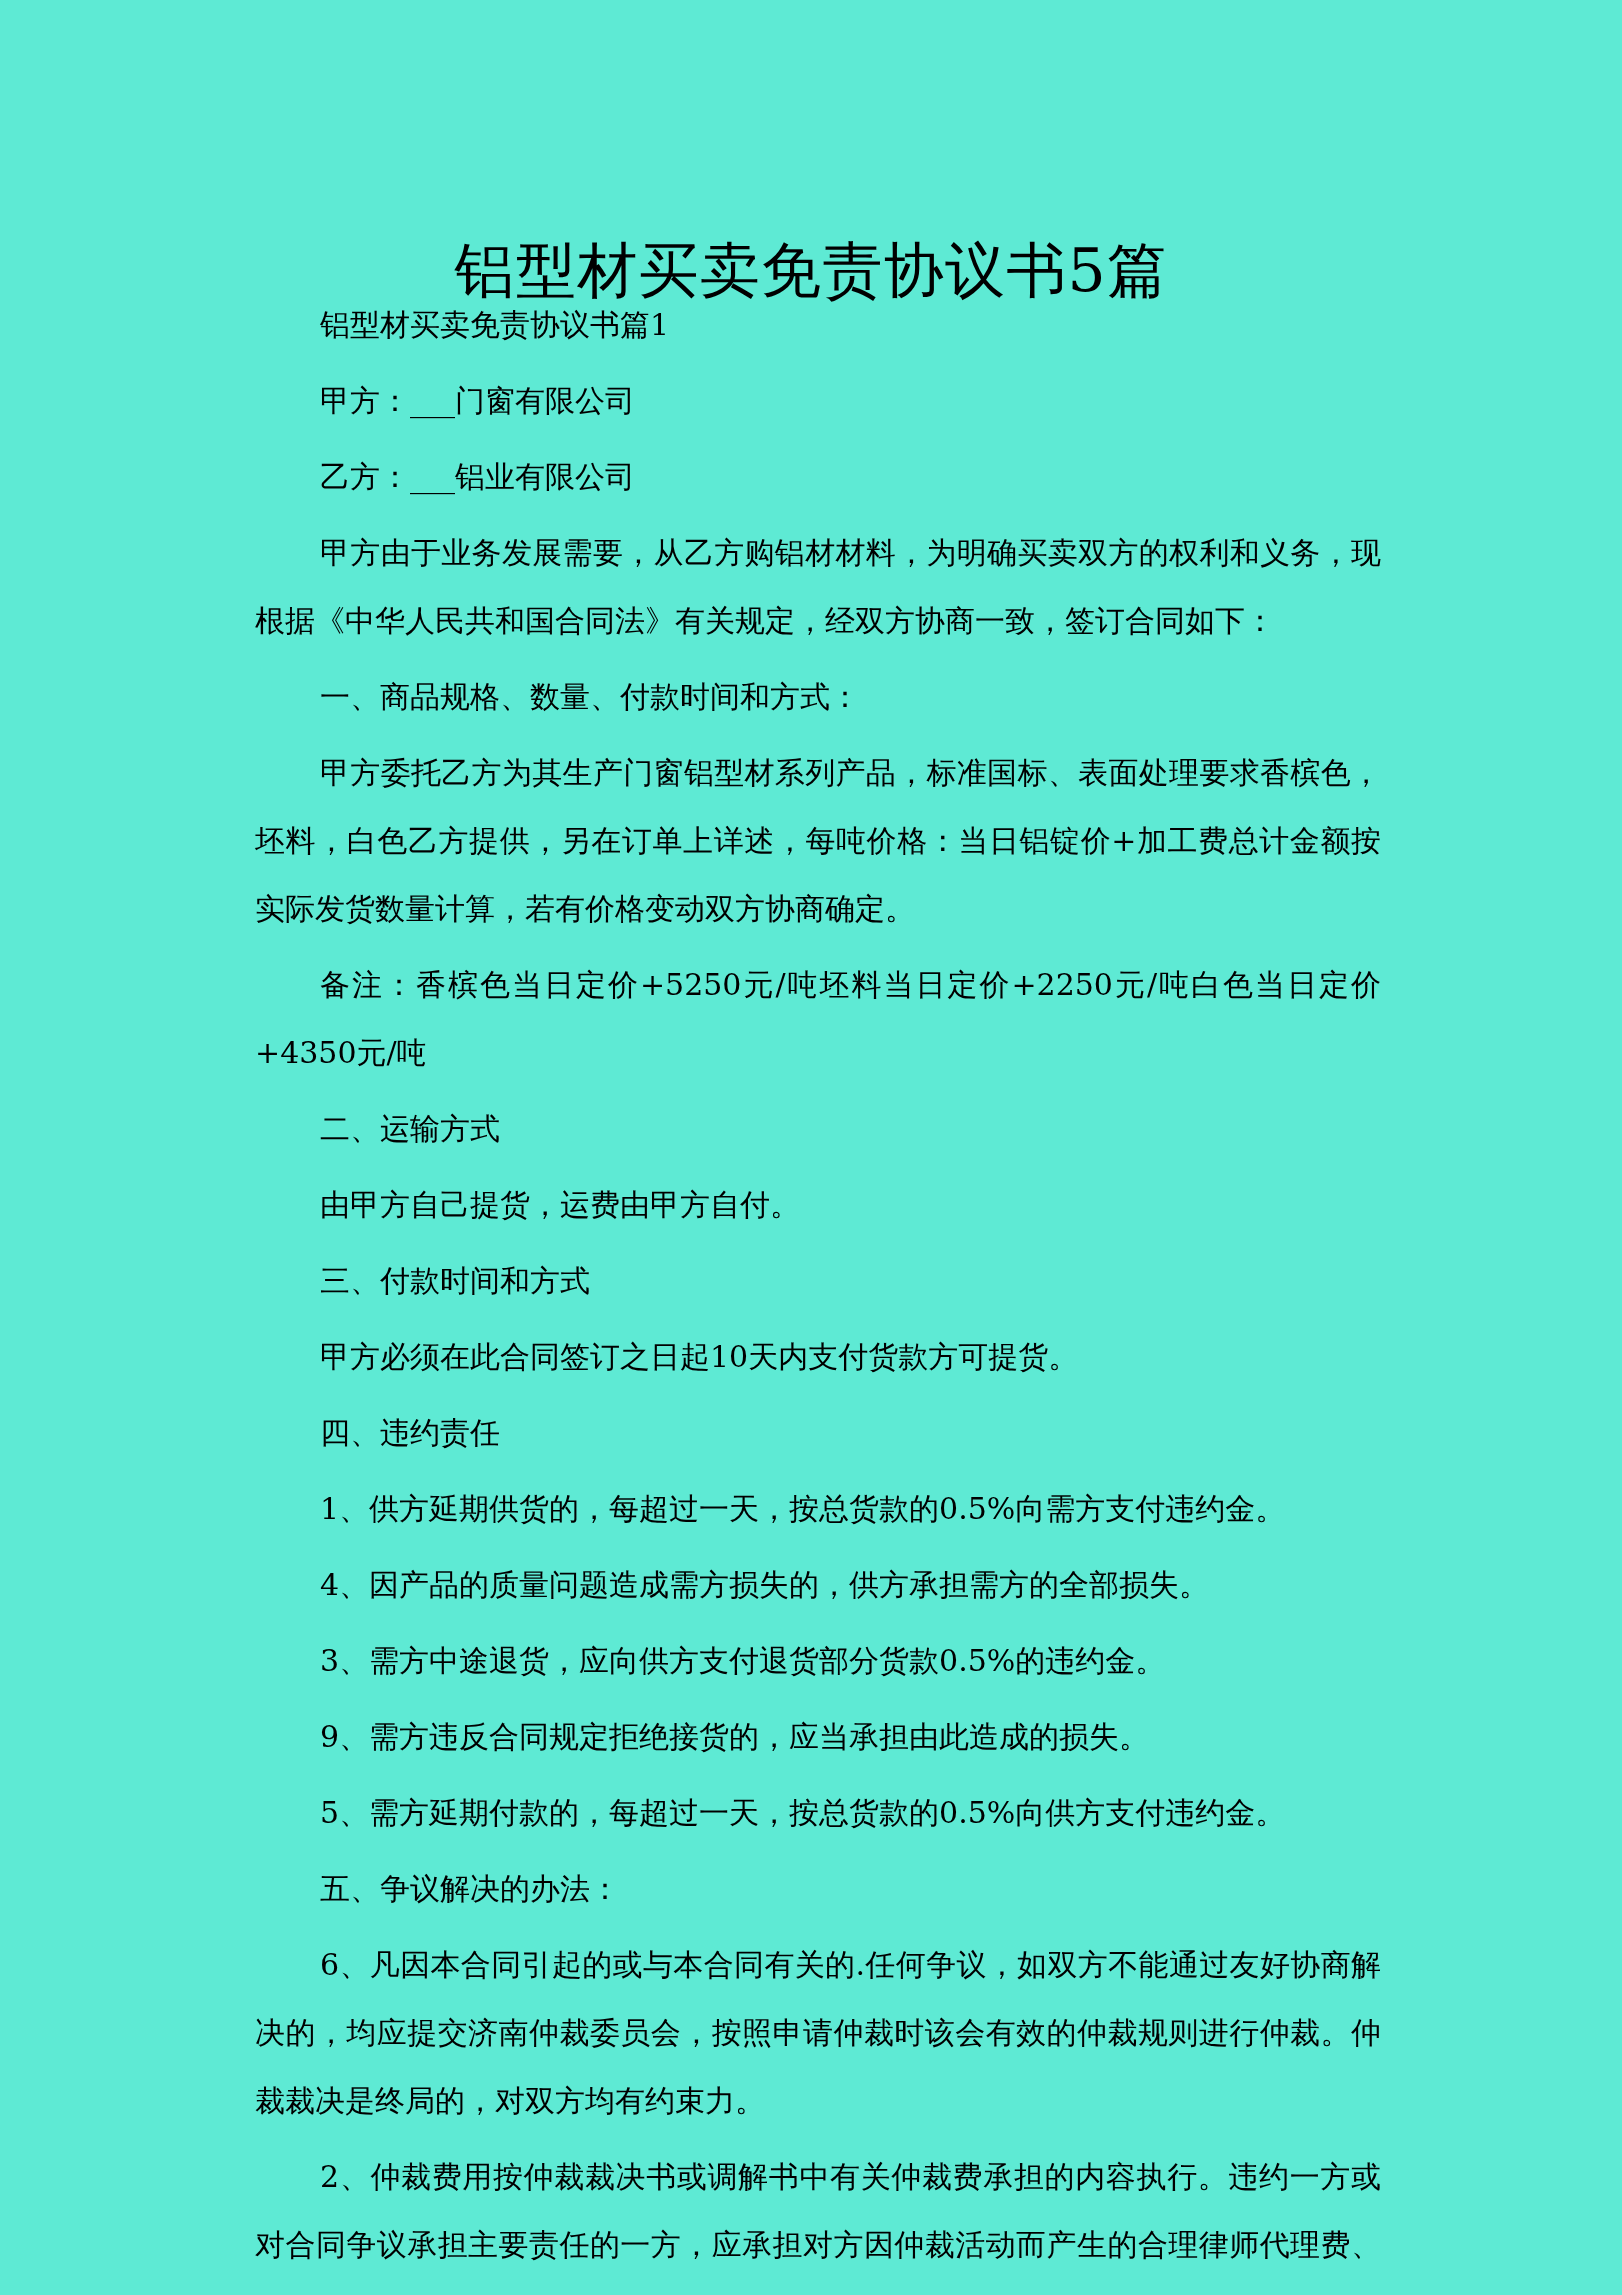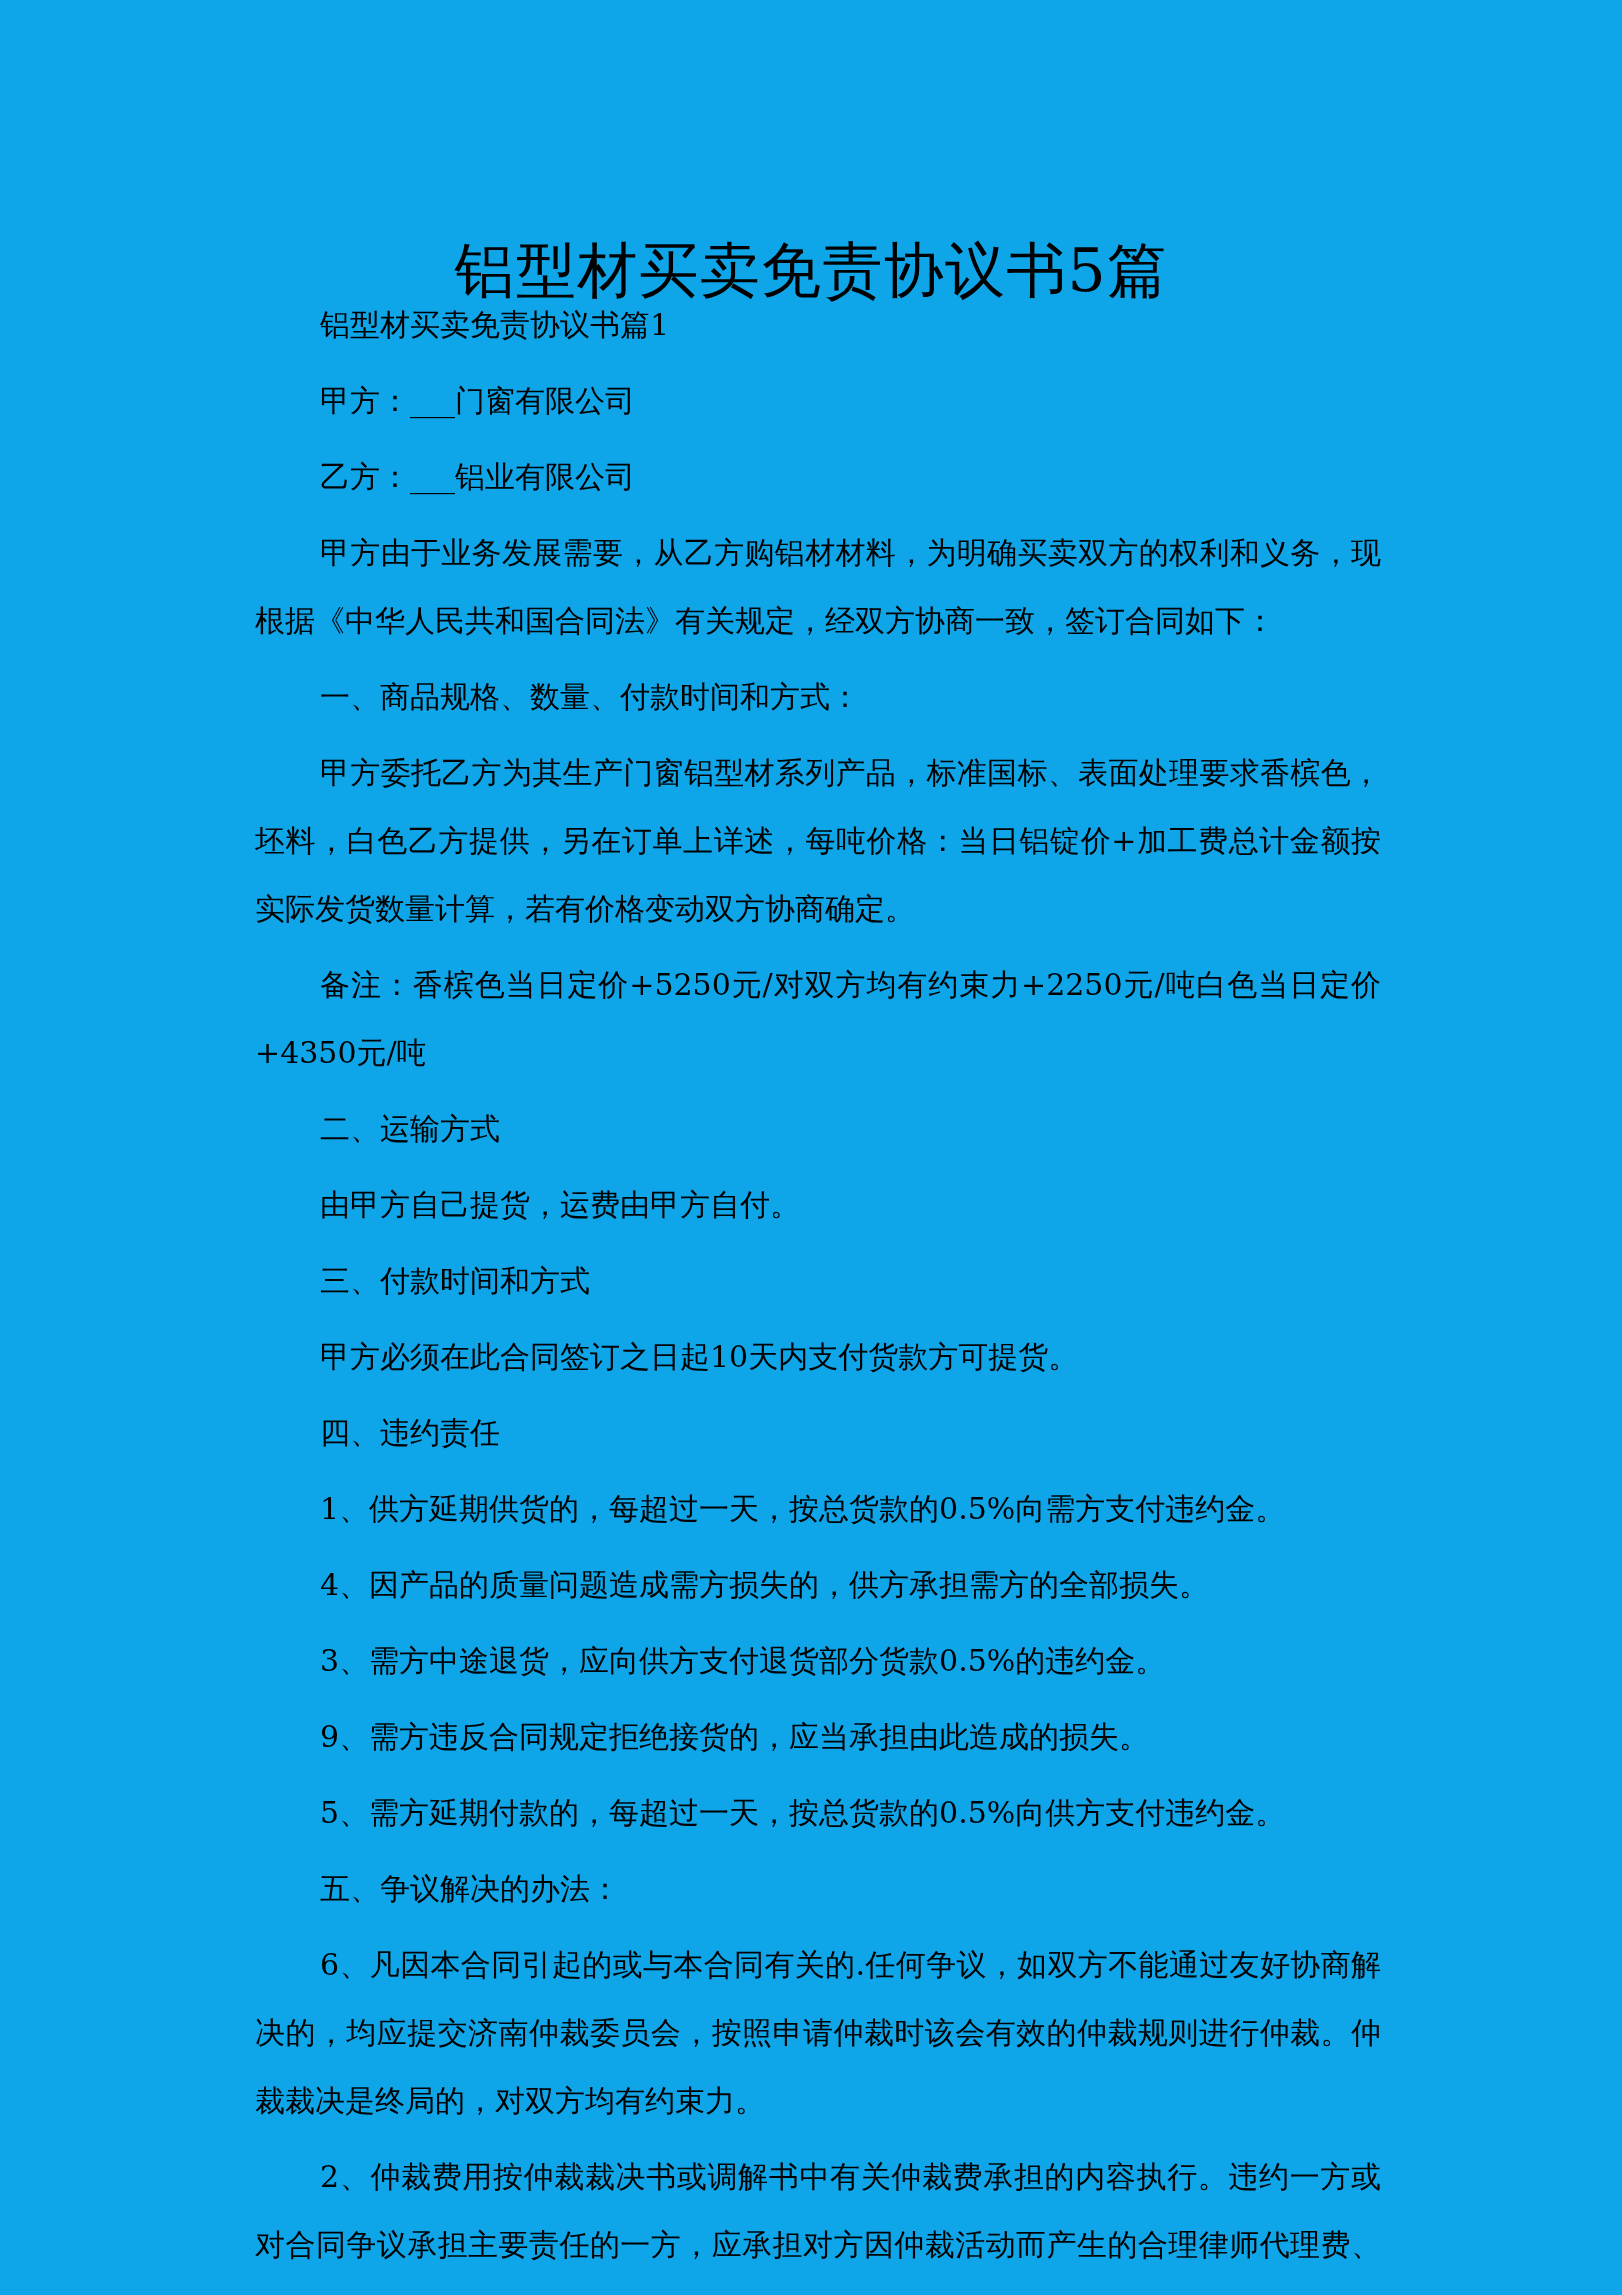--- a/index.html
+++ b/index.html
@@ -1,38 +1,38 @@
 <!DOCTYPE html>
 <html style="font-size:10.5px"><head>
 <meta charset="utf-8">
 <style>
   html, body { margin: 0; padding: 0; background: #ffffff; }
   body { width: 1623px; height: 2295px; position: relative; overflow: hidden;
          font-family: "DejaVu Serif", "Liberation Serif", serif; color: #000; }
-  .page { position: absolute; left: 0; top: 0; width: 1623px; height: 2295px; background: #0ea5e9; }
+  .page { position: absolute; left: 0; top: 0; width: 1623px; height: 2295px; background: #5eead4; }
   .title { position: absolute; top: 191px; left: 0; width: 1623px; text-align: center;
            font-size: 60px; line-height: 79px; font-weight: normal; letter-spacing: 1.3px; }
   .body { position: absolute; top: 283px; left: 247px; width: 1142px; }
   .p { font-size: 30px; line-height: 68px; margin: 8px; text-align: justify;
        text-align-last: left; white-space: normal; }
   .indent { text-indent: 65px; }
 </style>
 </head>
 <body>
 
 <div class="page">
   <h1 class="title">铝型材买卖免责协议书5篇</h1>
   <div class="body">
     <p class="p indent">铝型材买卖免责协议书篇1</p>
     <p class="p indent">甲方：___门窗有限公司</p>
     <p class="p indent">乙方：___铝业有限公司</p>
     <p class="p indent">甲方由于业务发展需要，从乙方购铝材材料，为明确买卖双方的权利和义务，现根据《中华人民共和国合同法》有关规定，经双方协商一致，签订合同如下：</p>
     <p class="p indent">一、商品规格、数量、付款时间和方式：</p>
     <p class="p indent">甲方委托乙方为其生产门窗铝型材系列产品，标准国标、表面处理要求香槟色，坯料，白色乙方提供，另在订单上详述，每吨价格：当日铝锭价+加工费总计金额按实际发货数量计算，若有价格变动双方协商确定。</p>
-    <p class="p indent">备注：香槟色当日定价+5250元/对双方均有约束力+2250元/吨白色当日定价+4350元/吨</p>
+    <p class="p indent">备注：香槟色当日定价+5250元/吨坯料当日定价+2250元/吨白色当日定价+4350元/吨</p>
     <p class="p indent">二、运输方式</p>
     <p class="p indent">由甲方自己提货，运费由甲方自付。</p>
     <p class="p indent">三、付款时间和方式</p>
     <p class="p indent">甲方必须在此合同签订之日起10天内支付货款方可提货。</p>
     <p class="p indent">四、违约责任</p>
     <p class="p indent">1、供方延期供货的，每超过一天，按总货款的0.5%向需方支付违约金。</p>
     <p class="p indent">4、因产品的质量问题造成需方损失的，供方承担需方的全部损失。</p>
     <p class="p indent">3、需方中途退货，应向供方支付退货部分货款0.5%的违约金。</p>
     <p class="p indent">9、需方违反合同规定拒绝接货的，应当承担由此造成的损失。</p>
     <p class="p indent">5、需方延期付款的，每超过一天，按总货款的0.5%向供方支付违约金。</p>

